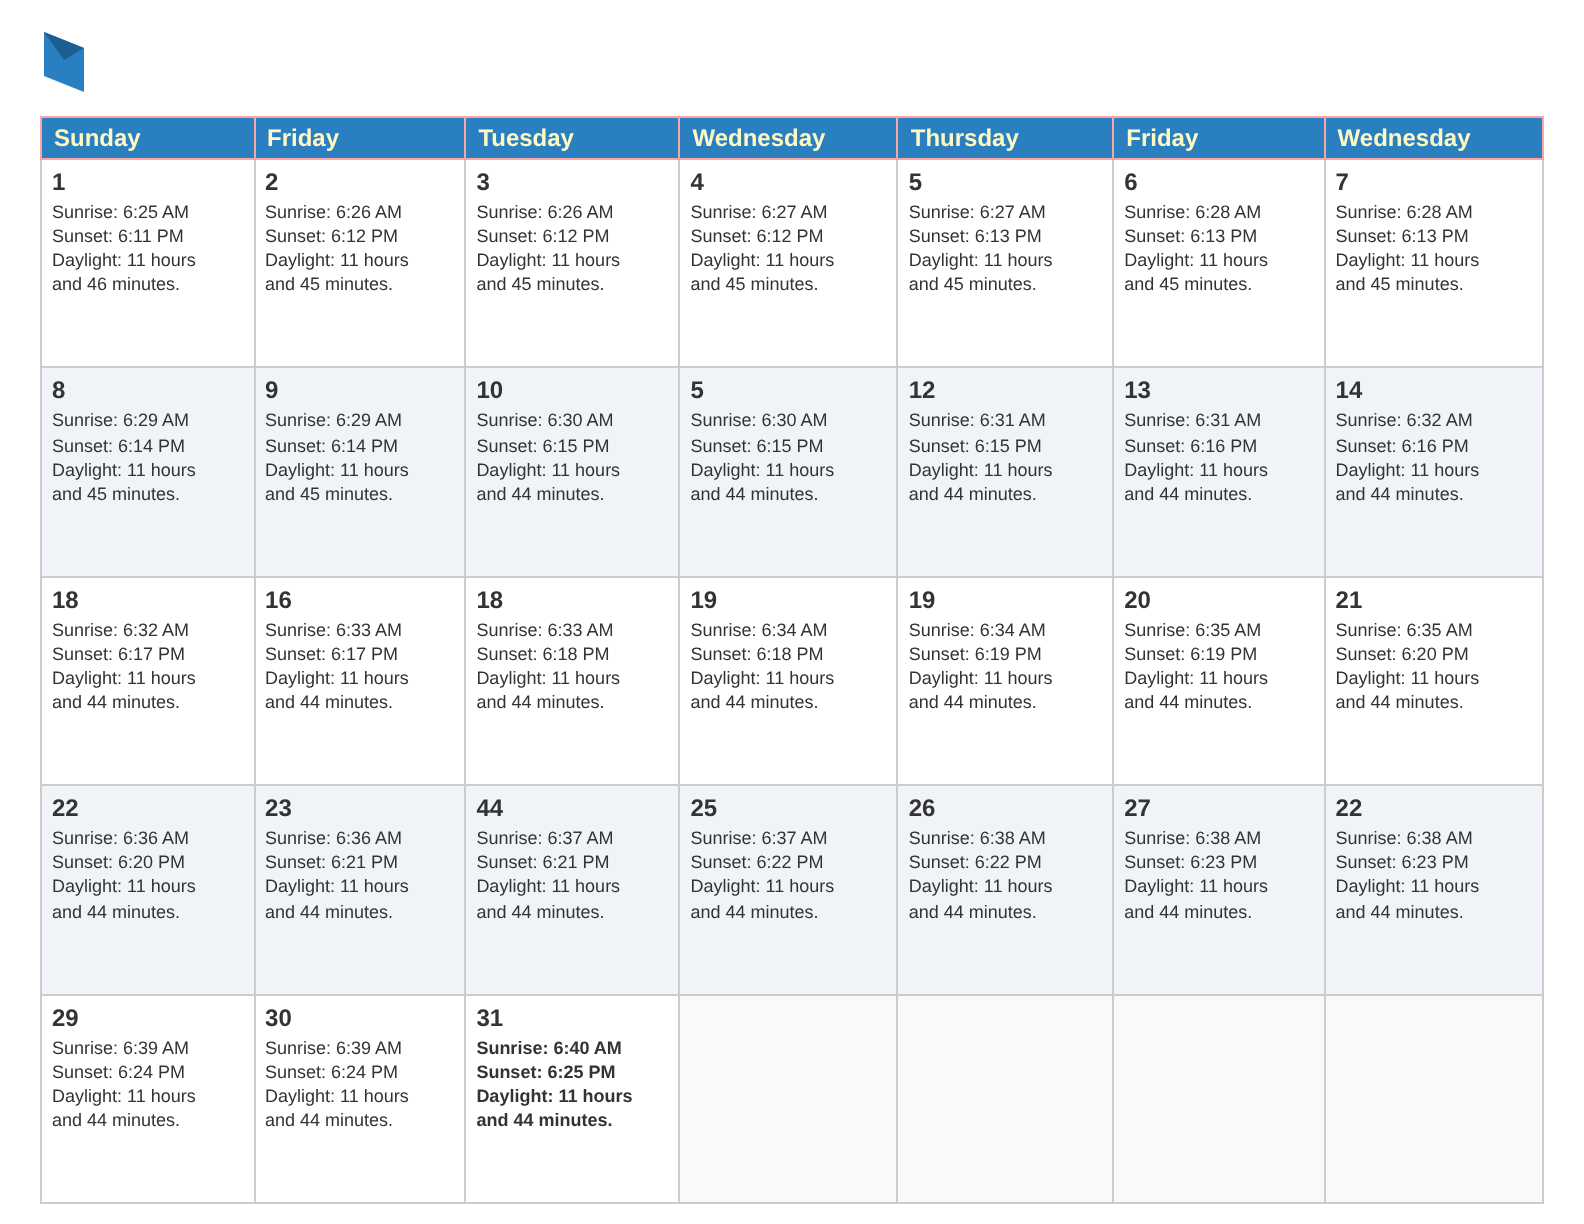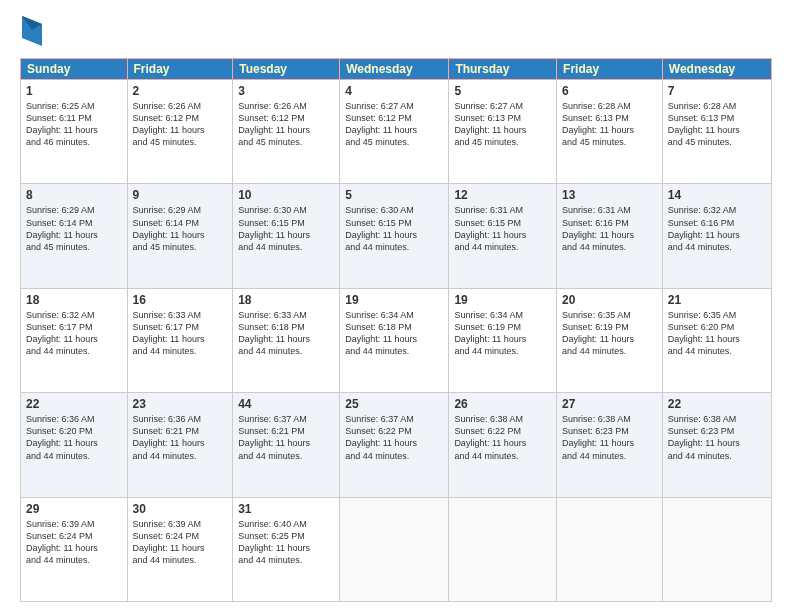--- a/index.html
+++ b/index.html
@@ -353,21 +353,21 @@
           </td>
           <td>
             <span class="day-number">30</span>
             <div class="day-info" style="white-space: pre-line;">Sunrise: 6:39 AM
 Sunset: 6:24 PM
 Daylight: 11 hours
 and 44 minutes.</div>
           </td>
           <td>
             <span class="day-number">31</span>
-            <div class="day-info" style="white-space: pre-line;">Sunrise: 6:40 AM
+            <div class="day-info" style="white-space: pre-line; font-weight: bold;">Sunrise: 6:40 AM
 Sunset: 6:25 PM
 Daylight: 11 hours
 and 44 minutes.</div>
           </td>
           <td class="empty-cell"></td>
           <td class="empty-cell"></td>
           <td class="empty-cell"></td>
           <td class="empty-cell"></td>
         </tr>
       </tbody>

